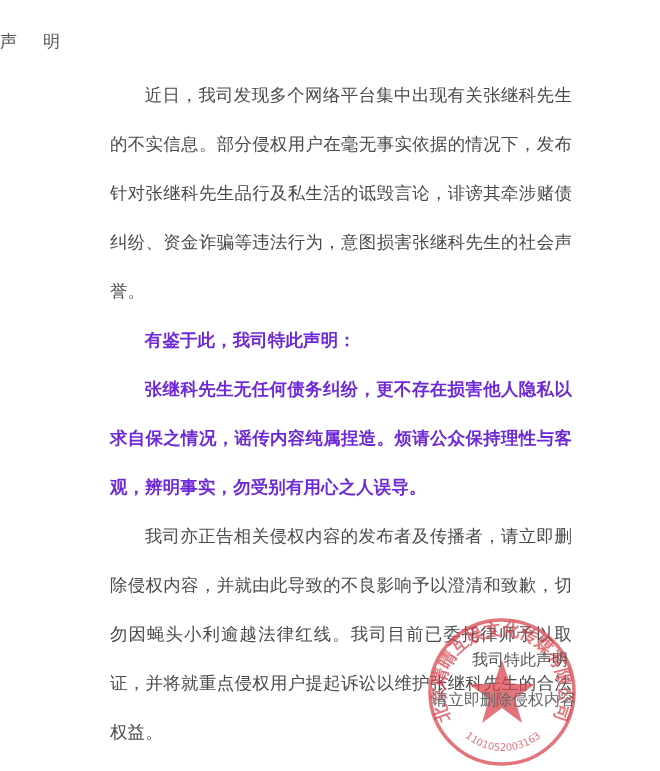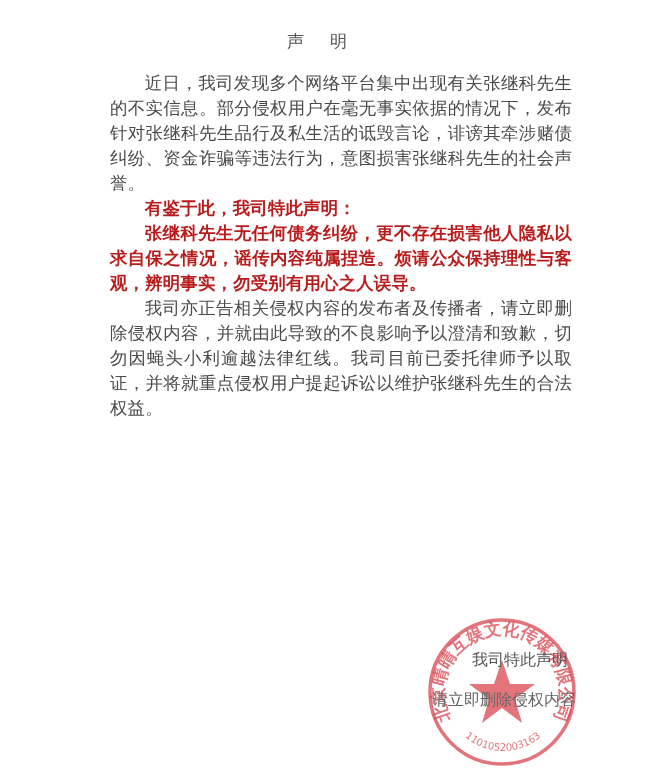--- a/index.html
+++ b/index.html
@@ -1,23 +1,23 @@
 <!DOCTYPE html>
 <html><head>
   <meta charset="utf-8">
   <style>
     html, body { margin:0; padding:0; background:#ffffff; }
     body { width:660px; height:771px; position:relative; overflow:hidden;
       font-family: "DejaVu Serif", "Liberation Serif", serif; color:#4a4a4a; }
-    .title { position:absolute; top:30px; left:0; width:660px; text-align:center;
+    .title { position:absolute; top:30px; left:0; width:660px; 
       font-size:17px; letter-spacing:26px; color:#555; }
     .body-text { position:absolute; left:110px; top:71px; width:462px; }
-    .para { margin:0; font-size:17.4px; line-height:25px; text-indent:2em; text-align:justify;
+    .para { margin:0; font-size:17.4px; line-height:49px; text-indent:2em; text-align:justify;
       letter-spacing:0.2px; }
-    .para.bold { font-weight:bold; color:#b91c1c; }
+    .para.bold { font-weight:bold; color:#6d28d9; }
     .sign { position:absolute; right:92px; top:650px; font-size:16px; color:#555;
       font-family:"DejaVu Sans", sans-serif; }
     .date { position:absolute; right:84px; top:690px; font-size:16px; color:#666;
       font-family:"DejaVu Sans", sans-serif; }
     .stamp { position:absolute; left:422px; top:612px; width:160px; height:160px; }
   </style>
 </head>
 <body>
 
 <div class="title">声明</div>

